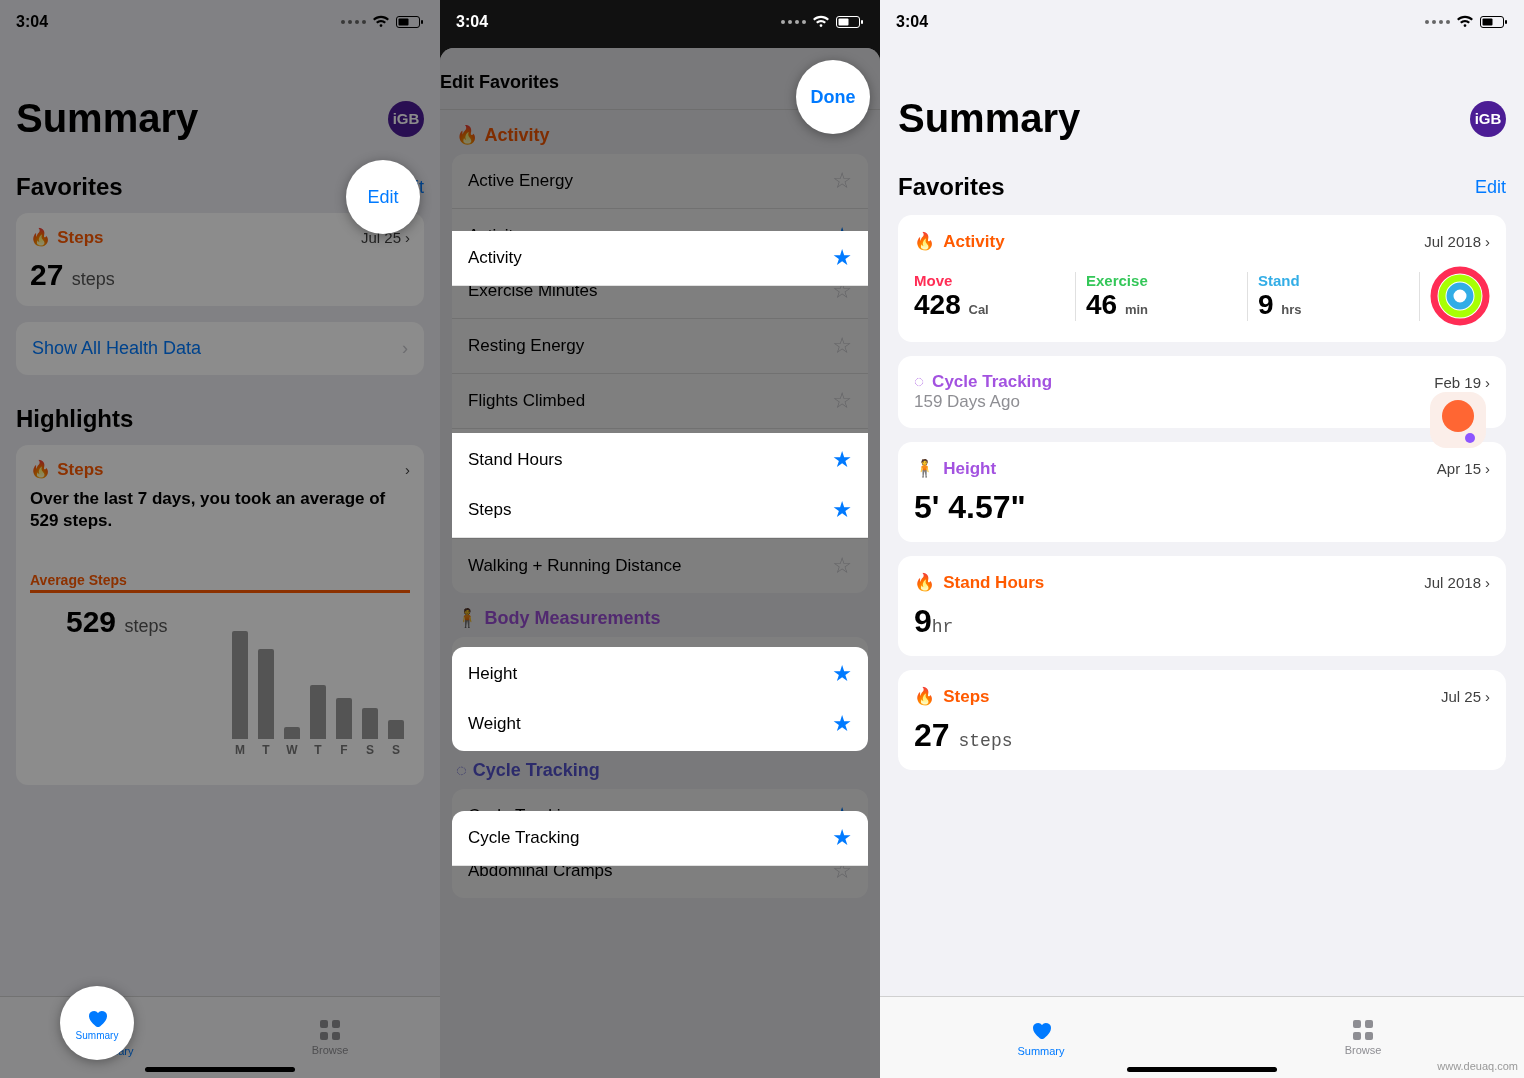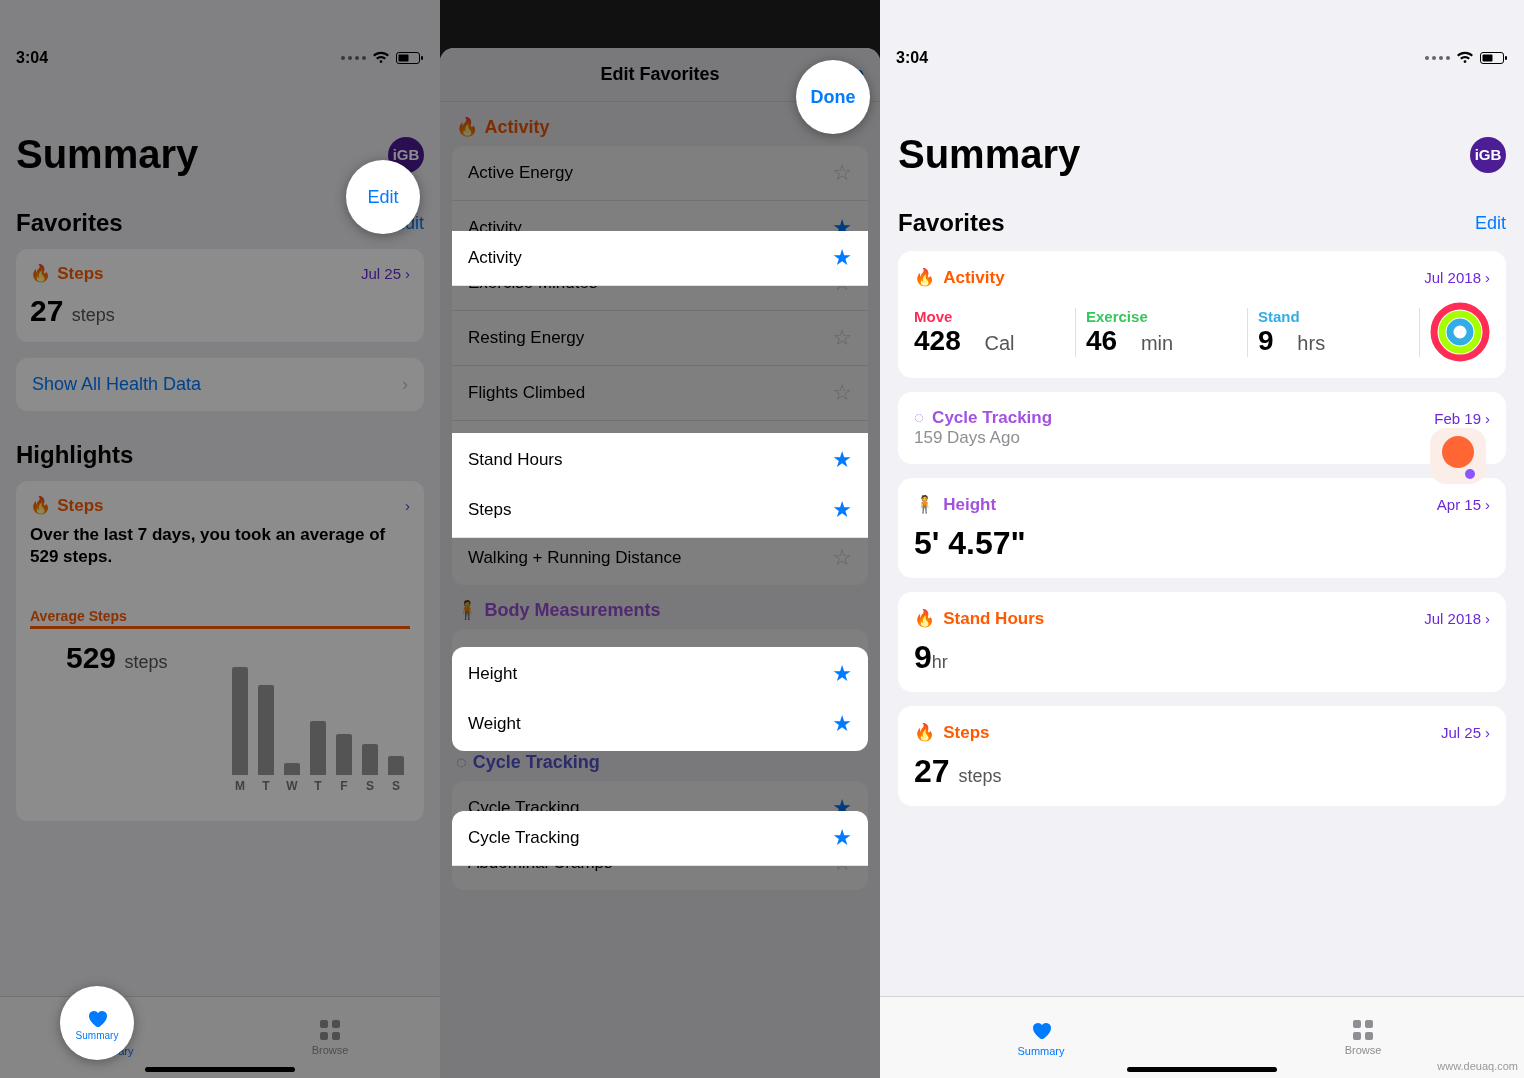--- a/index.html
+++ b/index.html
@@ -5,38 +5,38 @@
   * { margin: 0; padding: 0; box-sizing: border-box; font-family: -apple-system, "Helvetica Neue", Arial, sans-serif; }
   body { background: #fff; display: flex; justify-content: center; }
   .stage { width: 1524px; height: 1078px; position: relative; background: #fff; display: flex; }
   .pane { position: relative; height: 100%; overflow: hidden; }
   .pane1 { width: 440px; background: #ececf0; }
   .pane2 { width: 440px; background: #111; }
   .pane3 { flex: 1; background: #f2f2f6; }
   .dim::after { content:""; position:absolute; inset:0; background: rgba(0,0,0,0.45); pointer-events:none; z-index:50; }
 
   
-  .statusbar { height: 44px; display:flex; align-items:center; justify-content:space-between; padding: 0 16px; font-weight:600;margin-top:36px; }
+  .statusbar { height: 44px; display:flex; align-items:center; justify-content:space-between; padding: 0 16px; font-weight:600; }
   .statusbar.dark { color:#fff; }
   .sbar-right { display:flex; align-items:center; gap:6px; }
   .dots { display:flex; gap:3px; align-items:center; }
   .dot { width:4px; height:4px; border-radius:50%; background:#666; }
   .wifi, .batt { display:inline-block; }
 
   
   .p1-body { padding: 0 16px; }
   .big-title { font-size: 40px; font-weight: 800; margin-top: 52px; display:flex; justify-content:space-between; align-items:center; }
   .avatar { width:36px; height:36px; border-radius:50%; background:#4c1d95; color:#fff; font-size:15px; font-weight:700; display:flex; align-items:center; justify-content:center; }
   .sect-head { display:flex; justify-content:space-between; align-items:center; margin-top: 32px; }
   .sect-title { font-size: 24px; font-weight:700; }
   .link { color:#007aff; font-size:18px; }
   .card { background:#fff; border-radius:12px; padding:14px; margin-top:12px; }
   .card-top { display:flex; justify-content:space-between; align-items:center; }
   .metric { display:flex; align-items:center; gap:6px; color:#ff5a00; font-weight:700; font-size:17px; }
-  .date-muted { color:#6d28d9; font-size:15px; display:flex; align-items:center; gap:4px; }
+  .date-muted { color:#404040; font-size:15px; display:flex; align-items:center; gap:4px; }
   .steps-big { margin-top:10px; font-size:30px; font-weight:700; }
   .steps-big small { font-weight:400; font-size:18px; color:#555; }
   .rowbtn { background:#fff; border-radius:12px; padding:16px; margin-top:16px; display:flex; justify-content:space-between; align-items:center; color:#007aff; font-size:18px; }
   .highlights-title { font-size:24px; font-weight:700; margin-top:30px; }
   .hl-card { background:#fff; border-radius:12px; padding:14px; margin-top:12px; }
   .hl-sub { font-size:17px; font-weight:600; margin-top:8px; line-height:1.3; }
   .avg-label { color:#ff5a00; font-size:14px; font-weight:600; margin-top:40px; }
   .avg-line { height:3px; background:#ff5a00; margin-top:2px; }
   .avg-val { font-size:30px; font-weight:700; margin-top:12px;margin-left:36px; }
   .avg-val small { font-size:18px; font-weight:400; color:#555; }
@@ -51,21 +51,21 @@
   .tab.active { color:#007aff; }
   .homebar { position:absolute; bottom:6px; left:50%; transform:translateX(-50%); width:150px; height:5px; border-radius:3px; background:#000; z-index:100; }
 
   
   .spot { position:absolute; width:74px; height:74px; border-radius:50%; background:#fff; box-shadow:0 2px 12px rgba(0,0,0,0.35); z-index:100; display:flex; align-items:center; justify-content:center; color:#007aff; font-size:18px; }
   .spot.summary { flex-direction:column; font-size:10px; }
 
   
   .modal { position:absolute; top:48px; left:0; right:0; bottom:0; background:#f2f2f6; border-radius:14px 14px 0 0; overflow:hidden; }
   .modal::after { content:""; position:absolute; inset:0; background:rgba(0,0,0,0.5); pointer-events:none; }
-  .modal-head { height:54px; display:flex; align-items:center; justify-content:center; position:relative; border-bottom:1px solid #ddd; }
+  .modal-head { height:54px; display:flex; align-items:center; justify-content:flex-start; position:relative; border-bottom:1px solid #ddd;margin-top:8px; }
   .modal-title { font-size:18px; font-weight:700; }
   .modal-done { position:absolute; right:16px; color:#007aff; font-size:18px; font-weight:600; }
   .sec-head { display:flex; align-items:center; gap:6px; padding:14px 16px 8px; font-weight:700; font-size:18px; }
   .list { background:#fff; border-radius:12px; margin:0 12px; overflow:hidden; }
   .row { display:flex; justify-content:space-between; align-items:center; padding:14px 16px; border-bottom:0.5px solid #e2e2e2; font-size:17px; position:relative; }
   .row:last-child { border-bottom:none; }
   .star { color:#c7c7cc; font-size:22px; }
   .star.on { color:#007aff; }
   
   .bright-copy { position:absolute; left:12px; right:12px; background:#fff; z-index:70; display:flex; justify-content:space-between; align-items:center; padding:14px 16px; font-size:17px; border-bottom:0.5px solid #e2e2e2; }
@@ -78,28 +78,28 @@
   .p3 .big-title { margin-top:52px; }
   .card3 { background:#fff; border-radius:14px; padding:16px; margin-top:14px; }
   .c3-head { display:flex; justify-content:space-between; align-items:center; }
   .c3-title { display:flex; align-items:center; gap:8px; font-weight:700; font-size:17px; }
   .activity-row { display:flex; align-items:center; margin-top:14px; }
   .act-col { flex:1; border-right:1px solid #e0e0e0; padding:0 10px; }
   .act-col:first-child { padding-left:0; }
   .act-col:last-child { border-right:none; }
   .act-label { font-size:15px; font-weight:700; }
   .act-val { font-size:28px; font-weight:800; }
-  .act-val small { font-size:20px; font-weight:400; color:#555;margin-left:16px; }
+  .act-val small { font-size:13px; font-weight:700; color:#555; }
   .ring { width:60px; height:60px; margin-left:10px; }
   .cycle-title { font-size:24px; font-weight:800; margin-top:12px; line-height:1.15; }
   .days-ago { color:#8e8e93; font-size:17px; }
   .cycle-icon { width:56px; height:56px; position:absolute; right:20px; top:50%; }
   .card3.rel { position:relative; }
   .val-big { font-size:32px; font-weight:800; margin-top:10px; }
-  .val-big small { font-size:18px; font-weight:400; color:#555; }
+  .val-big small { font-size:18px; font-weight:400; color:#555;font-family:Liberation Mono, monospace; }
 
   
   .c-orange { color:#ff5a00; }
   .c-purple { color:#a352e0; }
   .c-cyan { color:#32ade6; }
   .c-green { color:#34c759; }
   .c-red { color:#ff2d55; }
 
   .watermark { position:absolute; right:6px; bottom:6px; font-size:11px; color:#999; z-index:200; }
 </style>

